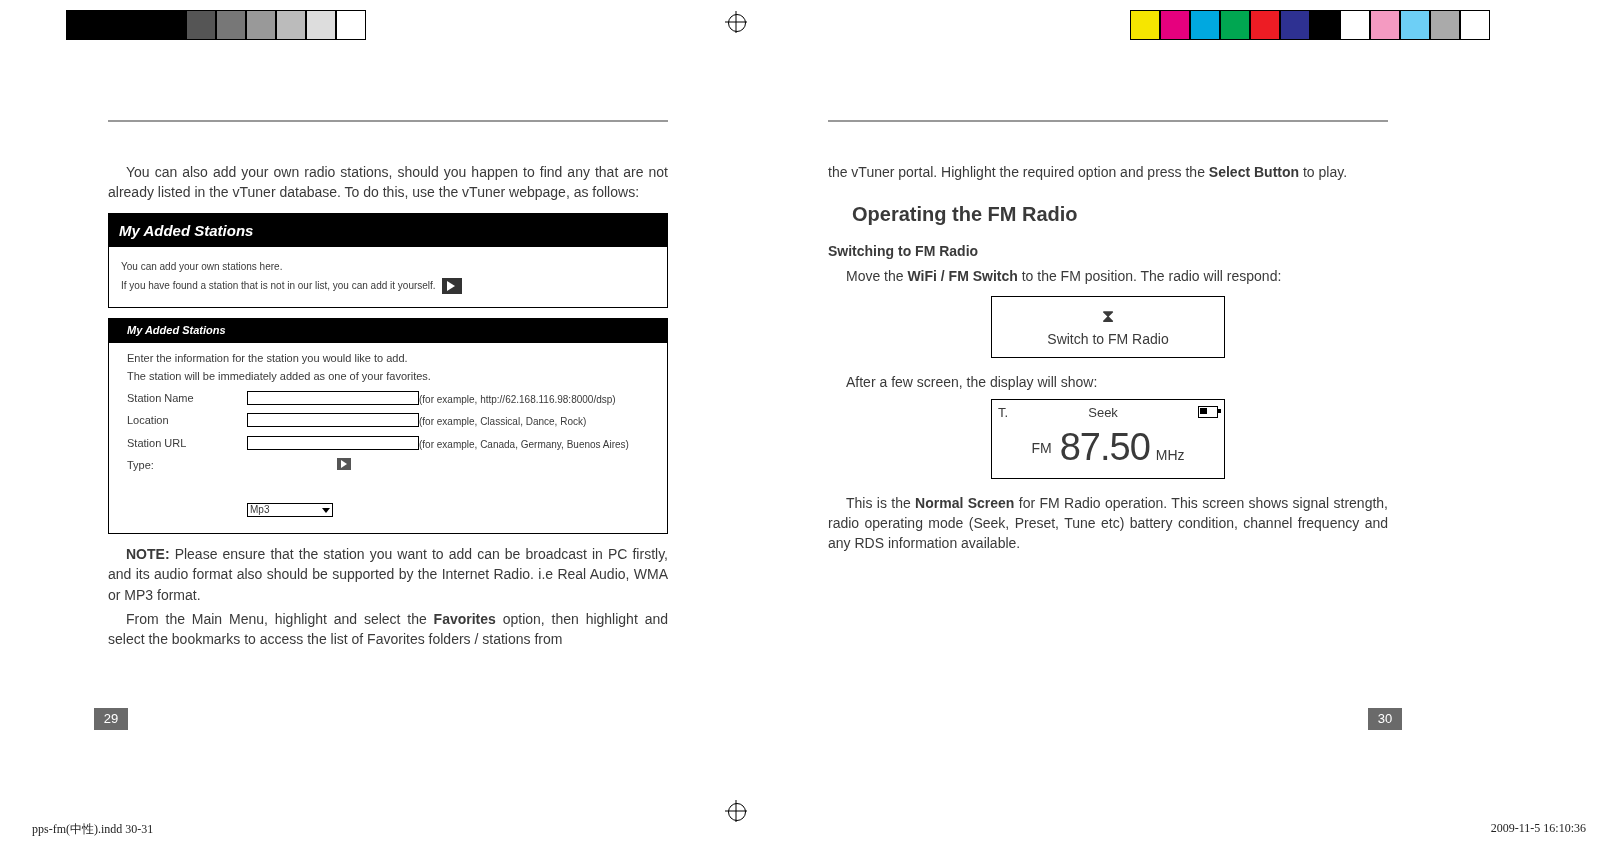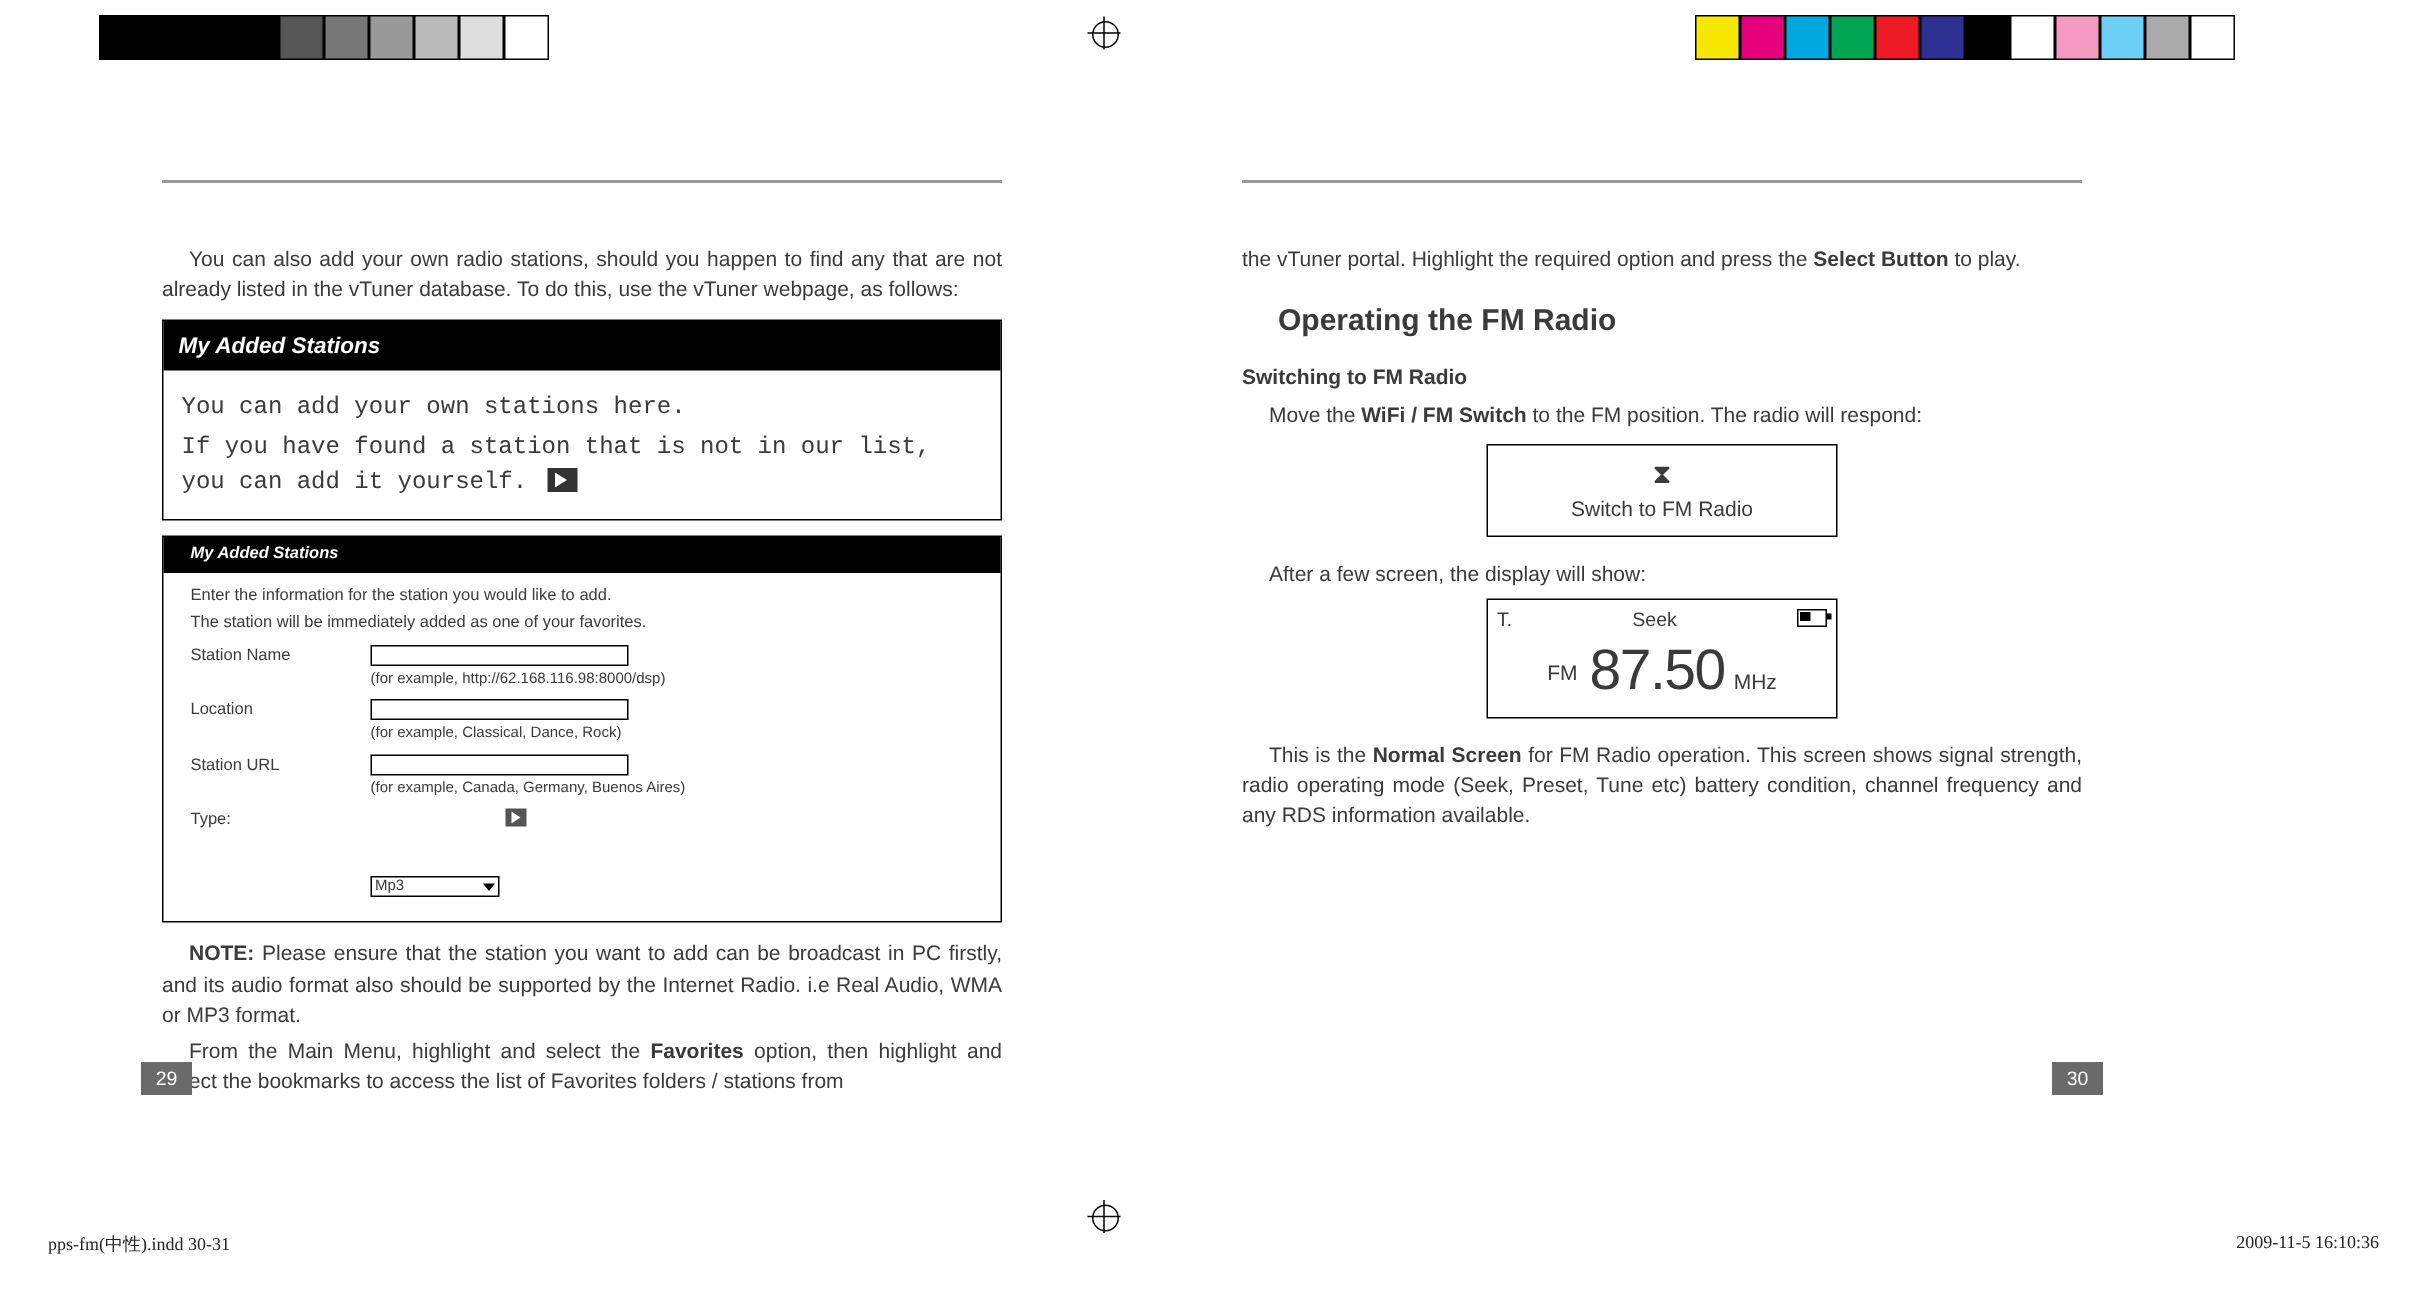--- a/index.html
+++ b/index.html
@@ -56,32 +56,32 @@
   }
   .top-rule {
     border-top: 2px solid #999;
     margin-bottom: 40px;
   }
   .indent { text-indent: 18px; margin: 0 0 4px 0; }
   .flush { margin: 0 0 4px 0; }
 
   .table-outer { border: 1px solid #000; margin: 10px 0; }
   .table-hdr { background:#000; color:#fff; padding:6px 10px; font-style: italic; font-weight: bold; font-size: 15px; }
-  .table-body { padding: 10px 12px; font-size: 16px; font-family: Liberation Mono, monospace; }
+  .table-body { padding: 10px 12px; font-size: 10px; }
   .table-body p { margin: 3px 0; }
   .arrow-box { display:inline-block; width:20px; height:16px; background:#333; position:relative; vertical-align:middle; margin-left:4px;}
   .arrow-box::after { content:""; position:absolute; left:5px; top:3px; width:0; height:0; border-top:5px solid transparent; border-bottom:5px solid transparent; border-left:8px solid #fff; }
 
   .form-mini { border:1px solid #000; margin-top:8px; font-size:11px; }
   .form-mini-h { background:#000; color:#fff; padding:4px 18px; font-style:italic; font-weight:bold; font-size:11px; }
   .form-mini-body { padding:6px 18px 10px 18px; }
   .form-mini-body p { margin:2px 0; }
   .frow { display:flex; align-items:flex-start; margin:6px 0; }
   .frow .lab { width:120px; }
-  .frow .inp-col { display:flex; flex-direction:column; }
+  .frow .inp-col { display:flex; flex-direction:row; }
   .frow .inp { border:1px solid #000; width:170px; height:12px; background:#fff; }
   .frow .hint { font-size:10px; margin-top:2px; }
   .frow.sel .inp { display:flex; align-items:center; justify-content:space-between; padding:0 2px; font-size:10px; width:80px;margin-top:45px; }
   .frow.sel .tri { width:0;height:0;border-left:4px solid transparent;border-right:4px solid transparent;border-top:5px solid #000; margin-left:4px;}
   .go { display:inline-block; width:14px; height:12px; background:#555; position:relative; margin-left:4px; vertical-align:middle;}
   .go::after { content:""; position:absolute; left:4px; top:2px; width:0;height:0;border-top:4px solid transparent;border-bottom:4px solid transparent;border-left:6px solid #fff; }
 
   .note-strong, .subhead { font-weight: bold; }
   .inline-strong { font-weight: bold; }
 

